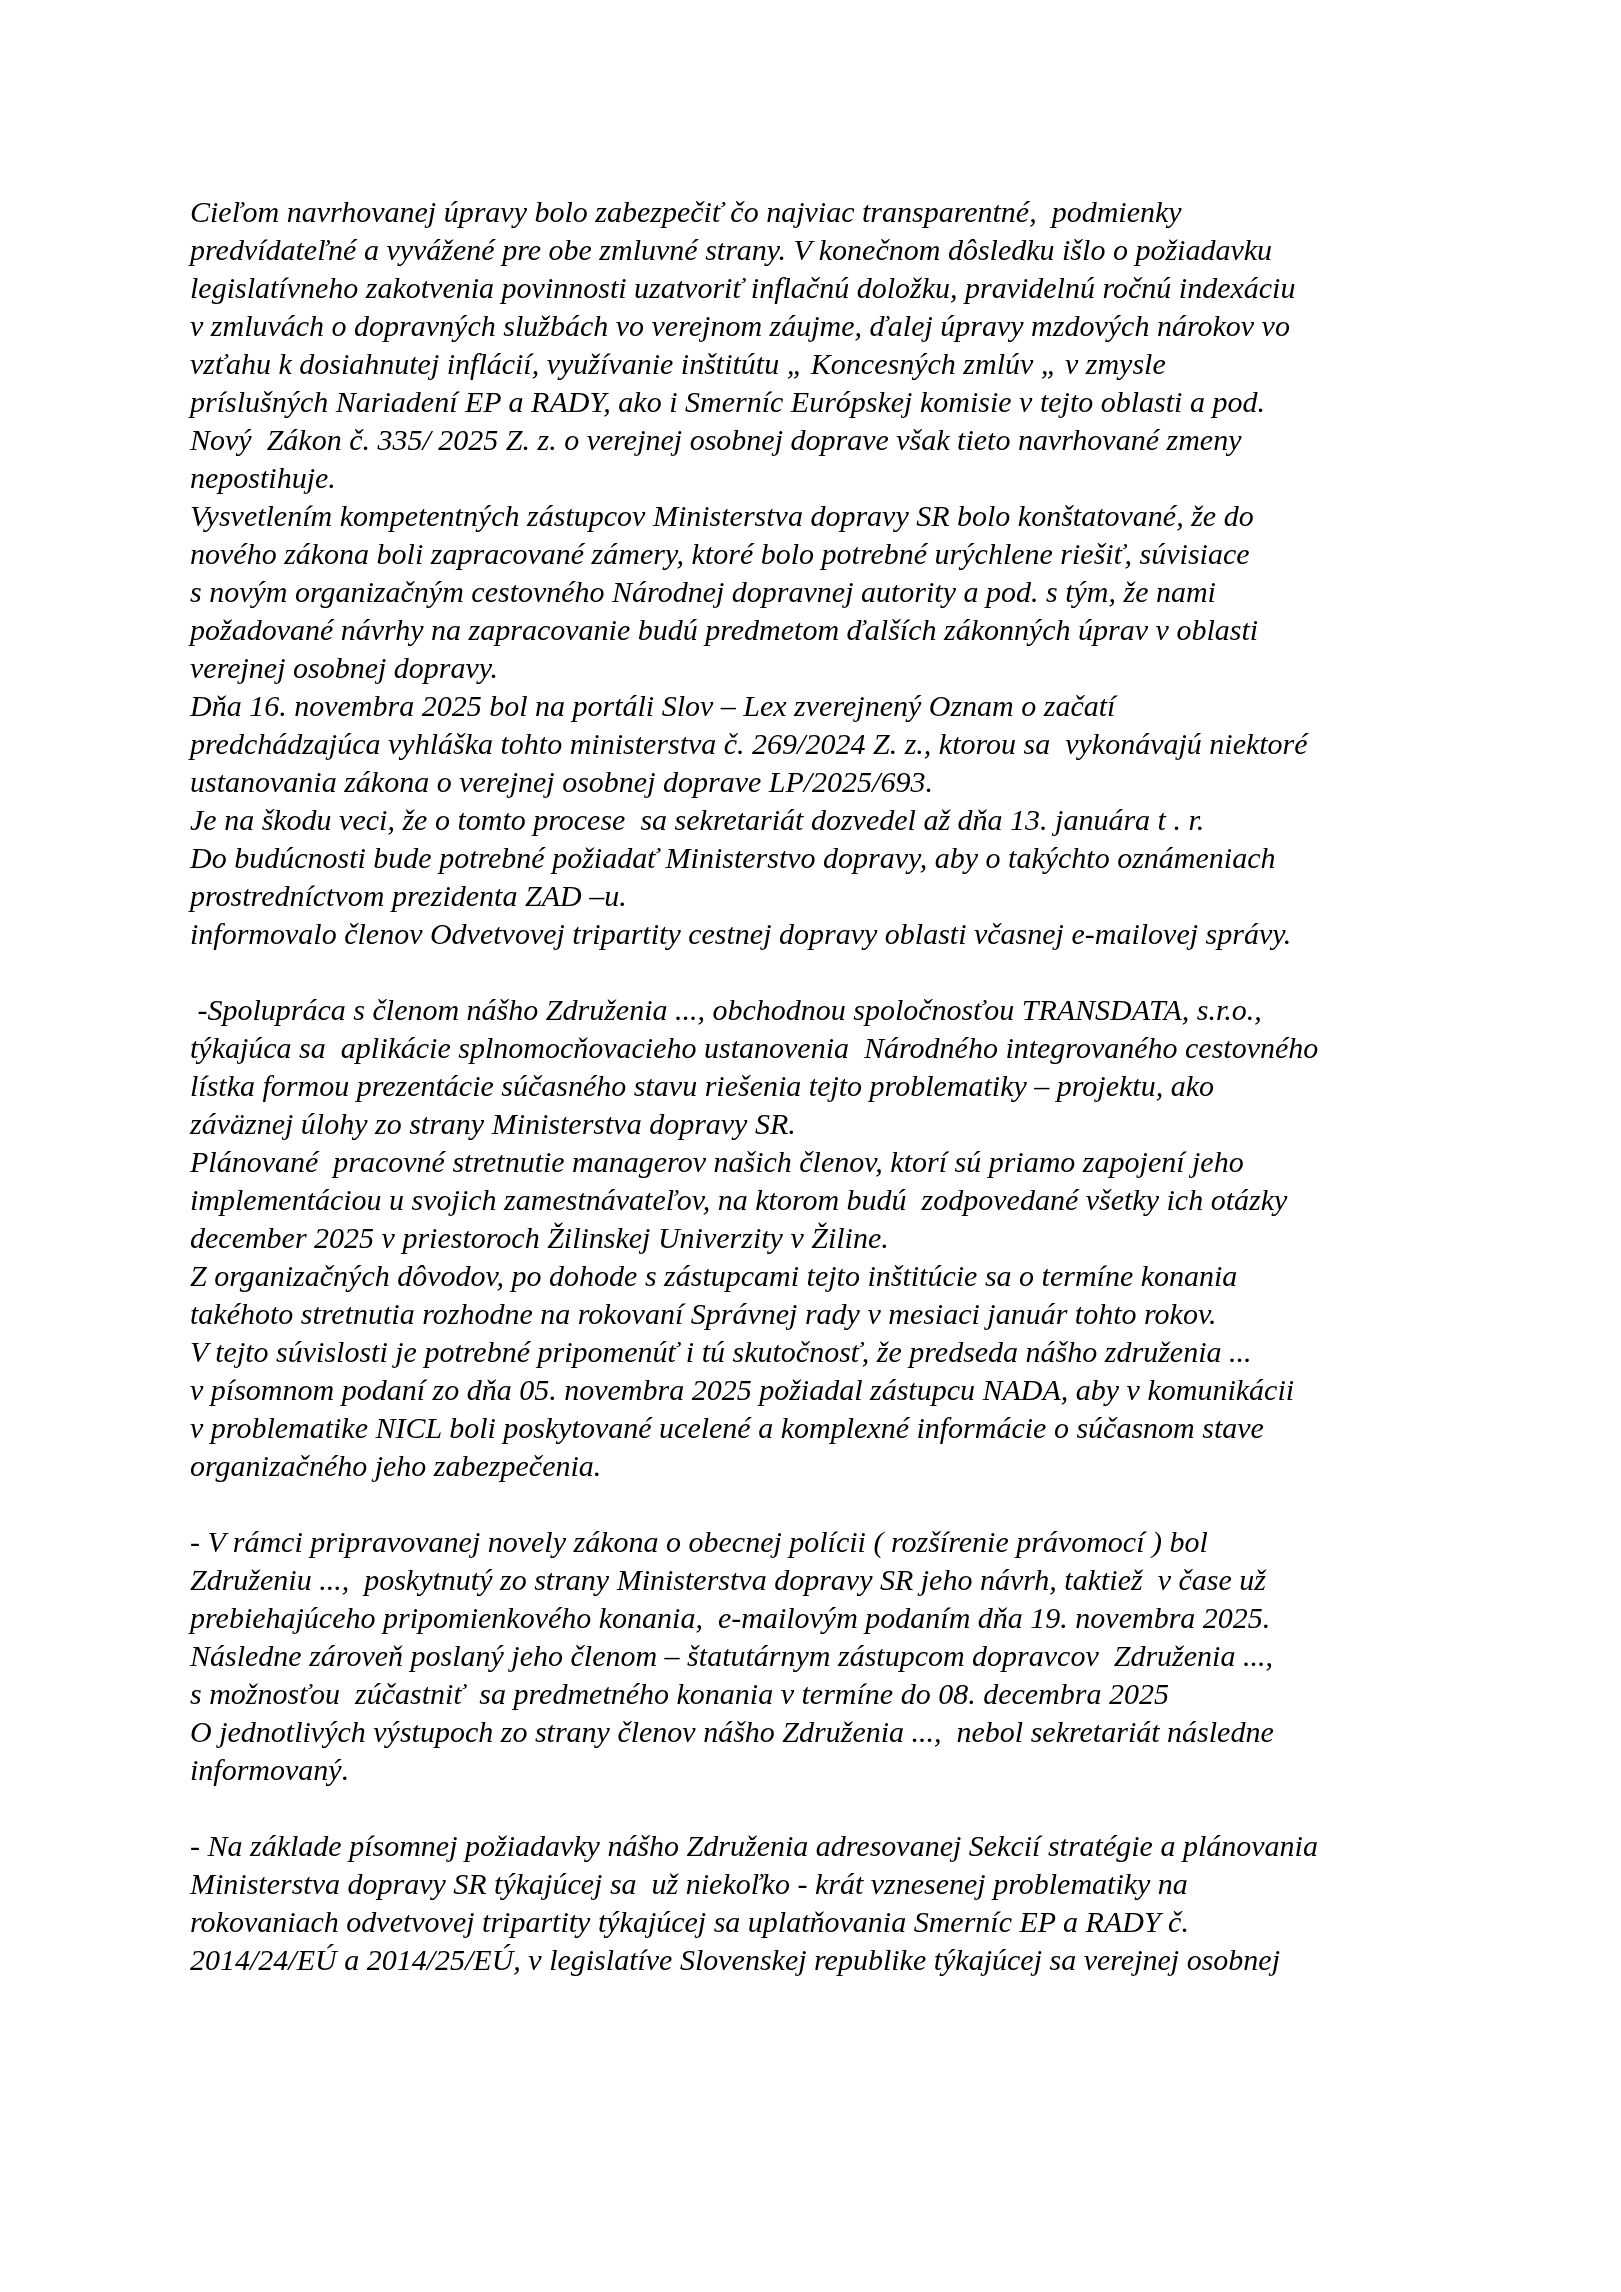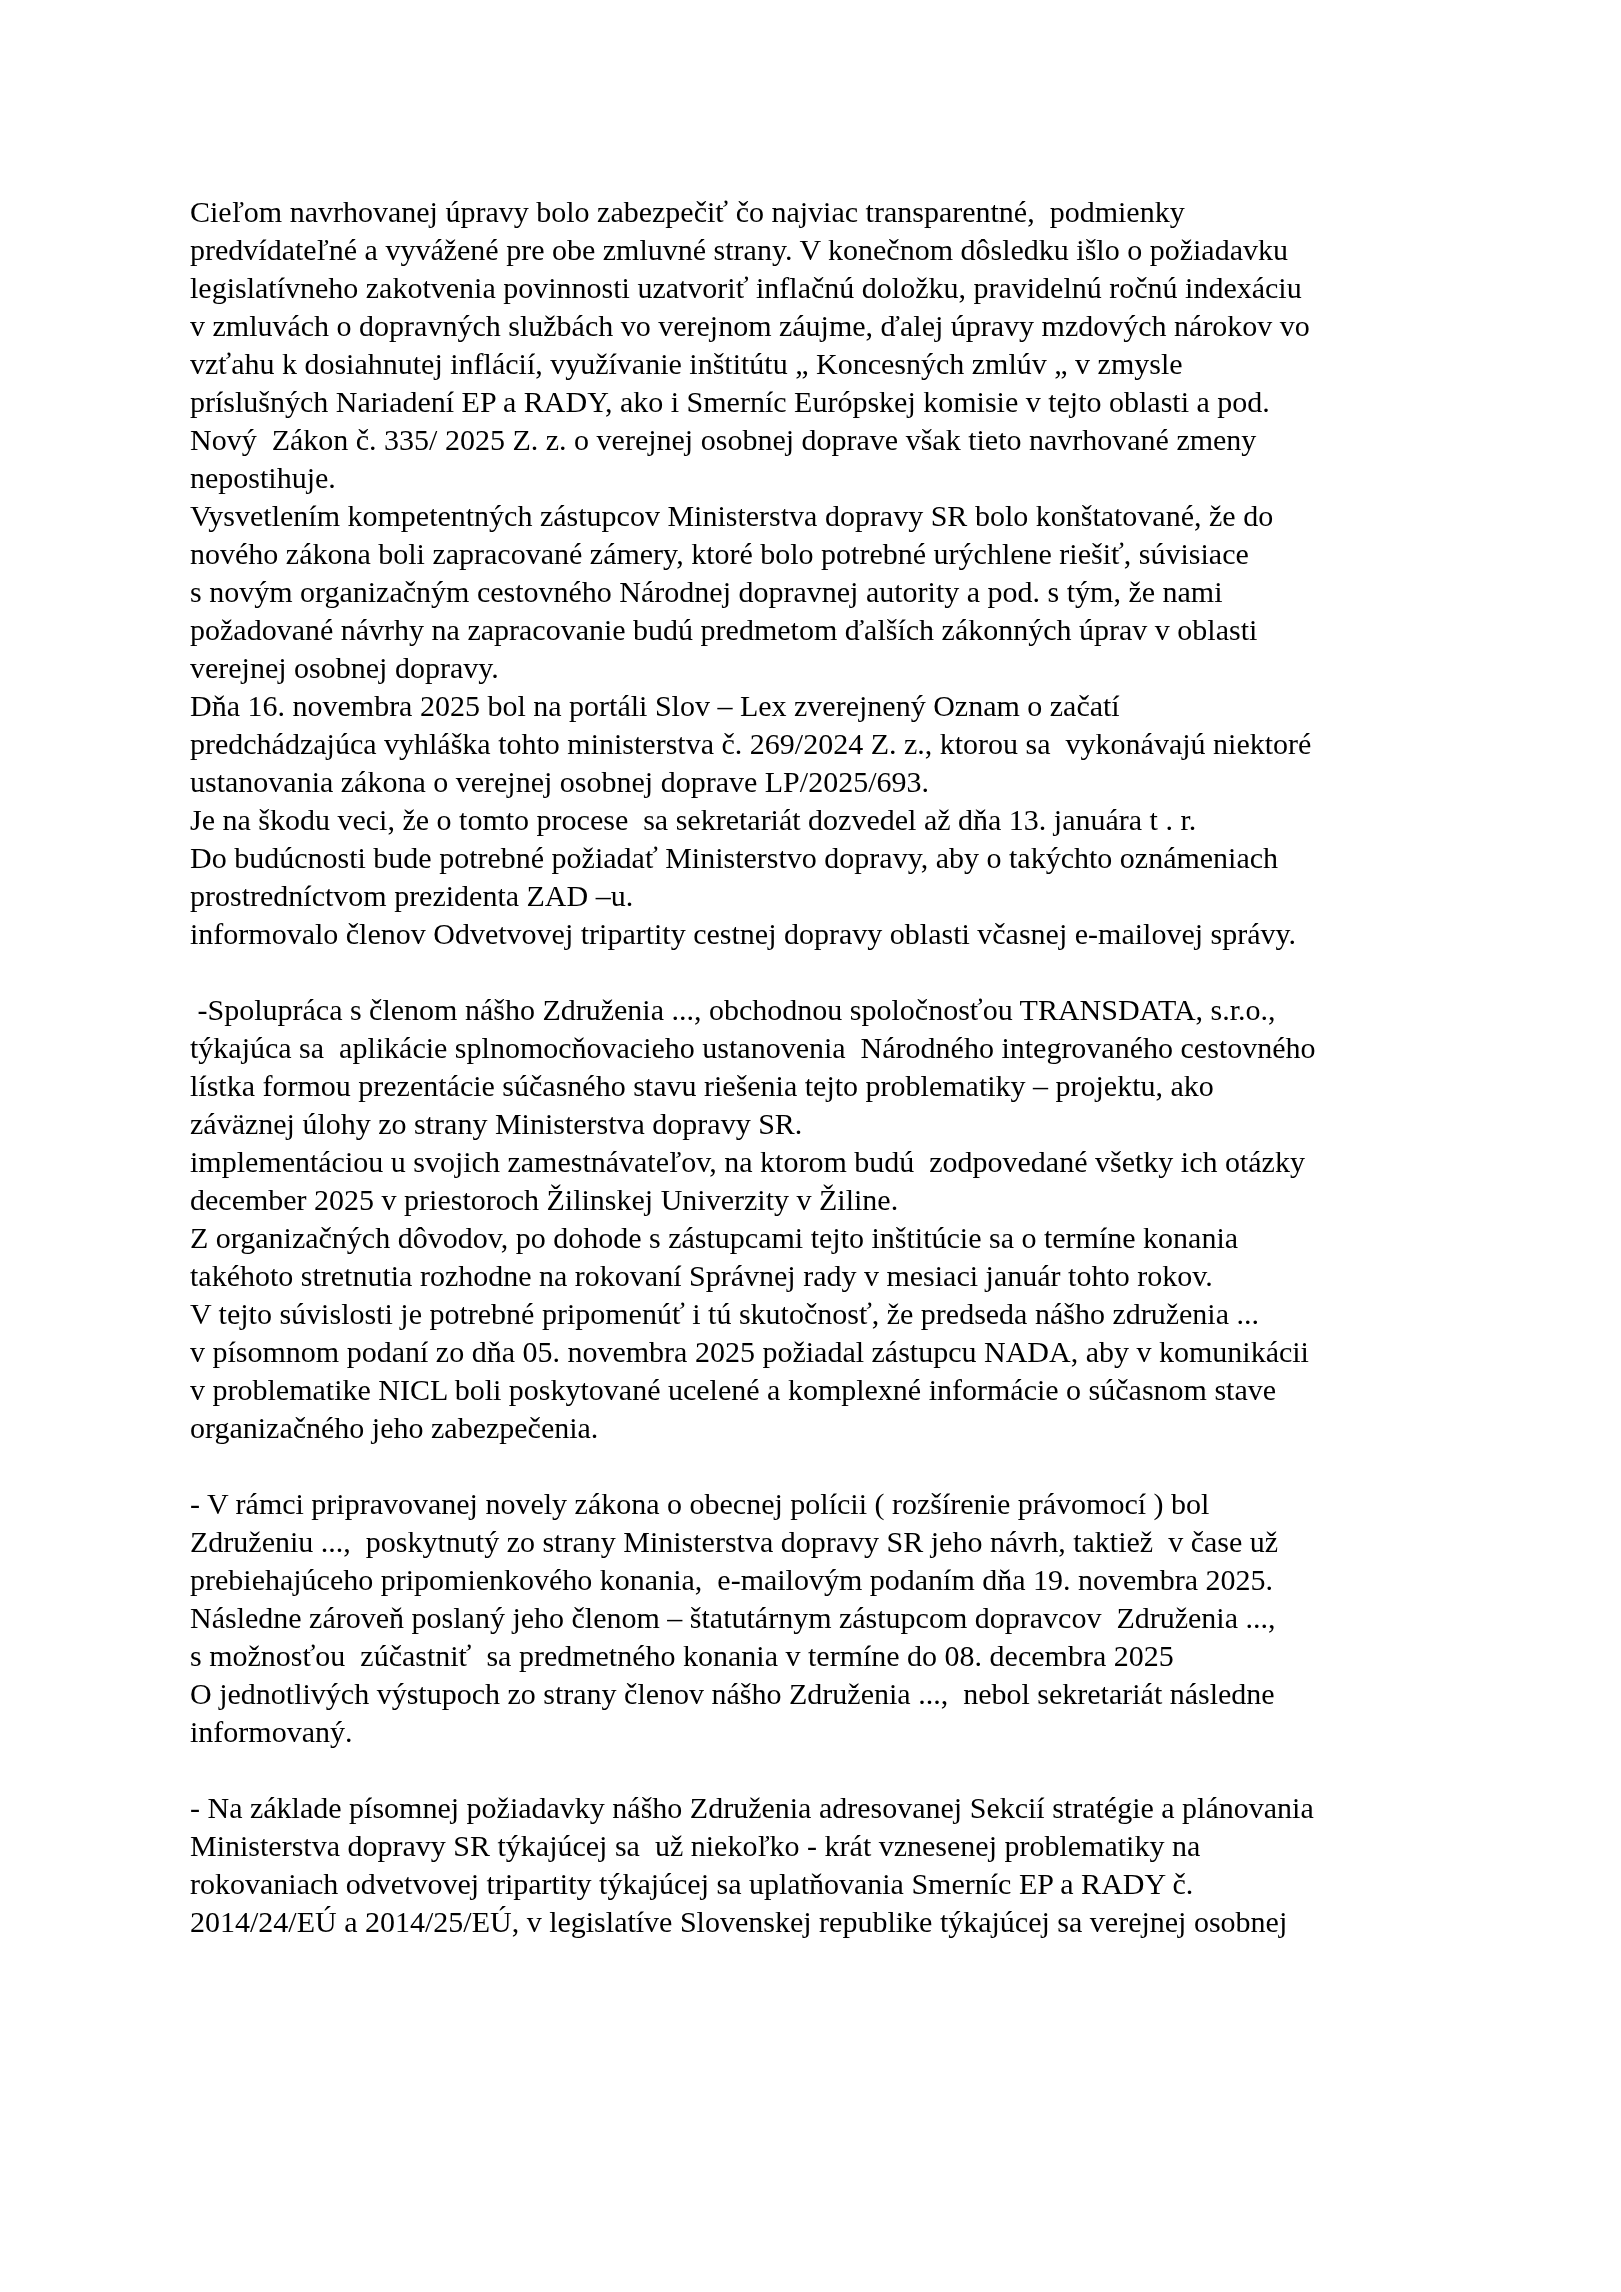--- a/index.html
+++ b/index.html
@@ -6,20 +6,21 @@
     margin: 0;
     padding: 0;
     background: #ffffff;
   }
   .page {
     position: relative;
     width: 1621px;
     height: 2065px;
     background: #ffffff;
     overflow: hidden;
+    font-style: italic;
   }
   .doc-body {
     position: absolute;
     left: 190px;
     top: 193px;
     width: 1308px;
     color: #000000;
     font-family: "Liberation Serif", "DejaVu Serif", serif;
     font-size: 30px;
     line-height: 38px;
@@ -53,20 +54,21 @@
       <div class="line">ustanovania zákona o verejnej osobnej doprave LP/2025/693.</div>
       <div class="line">Je na škodu veci, že o tomto procese  sa sekretariát dozvedel až dňa 13. januára t . r.</div>
       <div class="line">Do budúcnosti bude potrebné požiadať Ministerstvo dopravy, aby o takýchto oznámeniach</div>
       <div class="line">prostredníctvom prezidenta ZAD –u.</div>
       <div class="line">informovalo členov Odvetvovej tripartity cestnej dopravy oblasti včasnej e-mailovej správy.</div>
       <div class="line">&nbsp;</div>
       <div class="line"> -Spolupráca s členom nášho Združenia ..., obchodnou spoločnosťou TRANSDATA, s.r.o.,</div>
       <div class="line">týkajúca sa  aplikácie splnomocňovacieho ustanovenia  Národného integrovaného cestovného</div>
       <div class="line">lístka formou prezentácie súčasného stavu riešenia tejto problematiky – projektu, ako</div>
       <div class="line">záväznej úlohy zo strany Ministerstva dopravy SR.</div>
+      <div class="line">Plánované  pracovné stretnutie managerov našich členov, ktorí sú priamo zapojení jeho</div>
       <div class="line">implementáciou u svojich zamestnávateľov, na ktorom budú  zodpovedané všetky ich otázky</div>
       <div class="line">december 2025 v priestoroch Žilinskej Univerzity v Žiline.</div>
       <div class="line">Z organizačných dôvodov, po dohode s zástupcami tejto inštitúcie sa o termíne konania</div>
       <div class="line">takéhoto stretnutia rozhodne na rokovaní Správnej rady v mesiaci január tohto rokov.</div>
       <div class="line">V tejto súvislosti je potrebné pripomenúť i tú skutočnosť, že predseda nášho združenia ...</div>
       <div class="line">v písomnom podaní zo dňa 05. novembra 2025 požiadal zástupcu NADA, aby v komunikácii</div>
       <div class="line">v problematike NICL boli poskytované ucelené a komplexné informácie o súčasnom stave</div>
       <div class="line">organizačného jeho zabezpečenia.</div>
       <div class="line">&nbsp;</div>
       <div class="line">- V rámci pripravovanej novely zákona o obecnej polícii ( rozšírenie právomocí ) bol</div>

